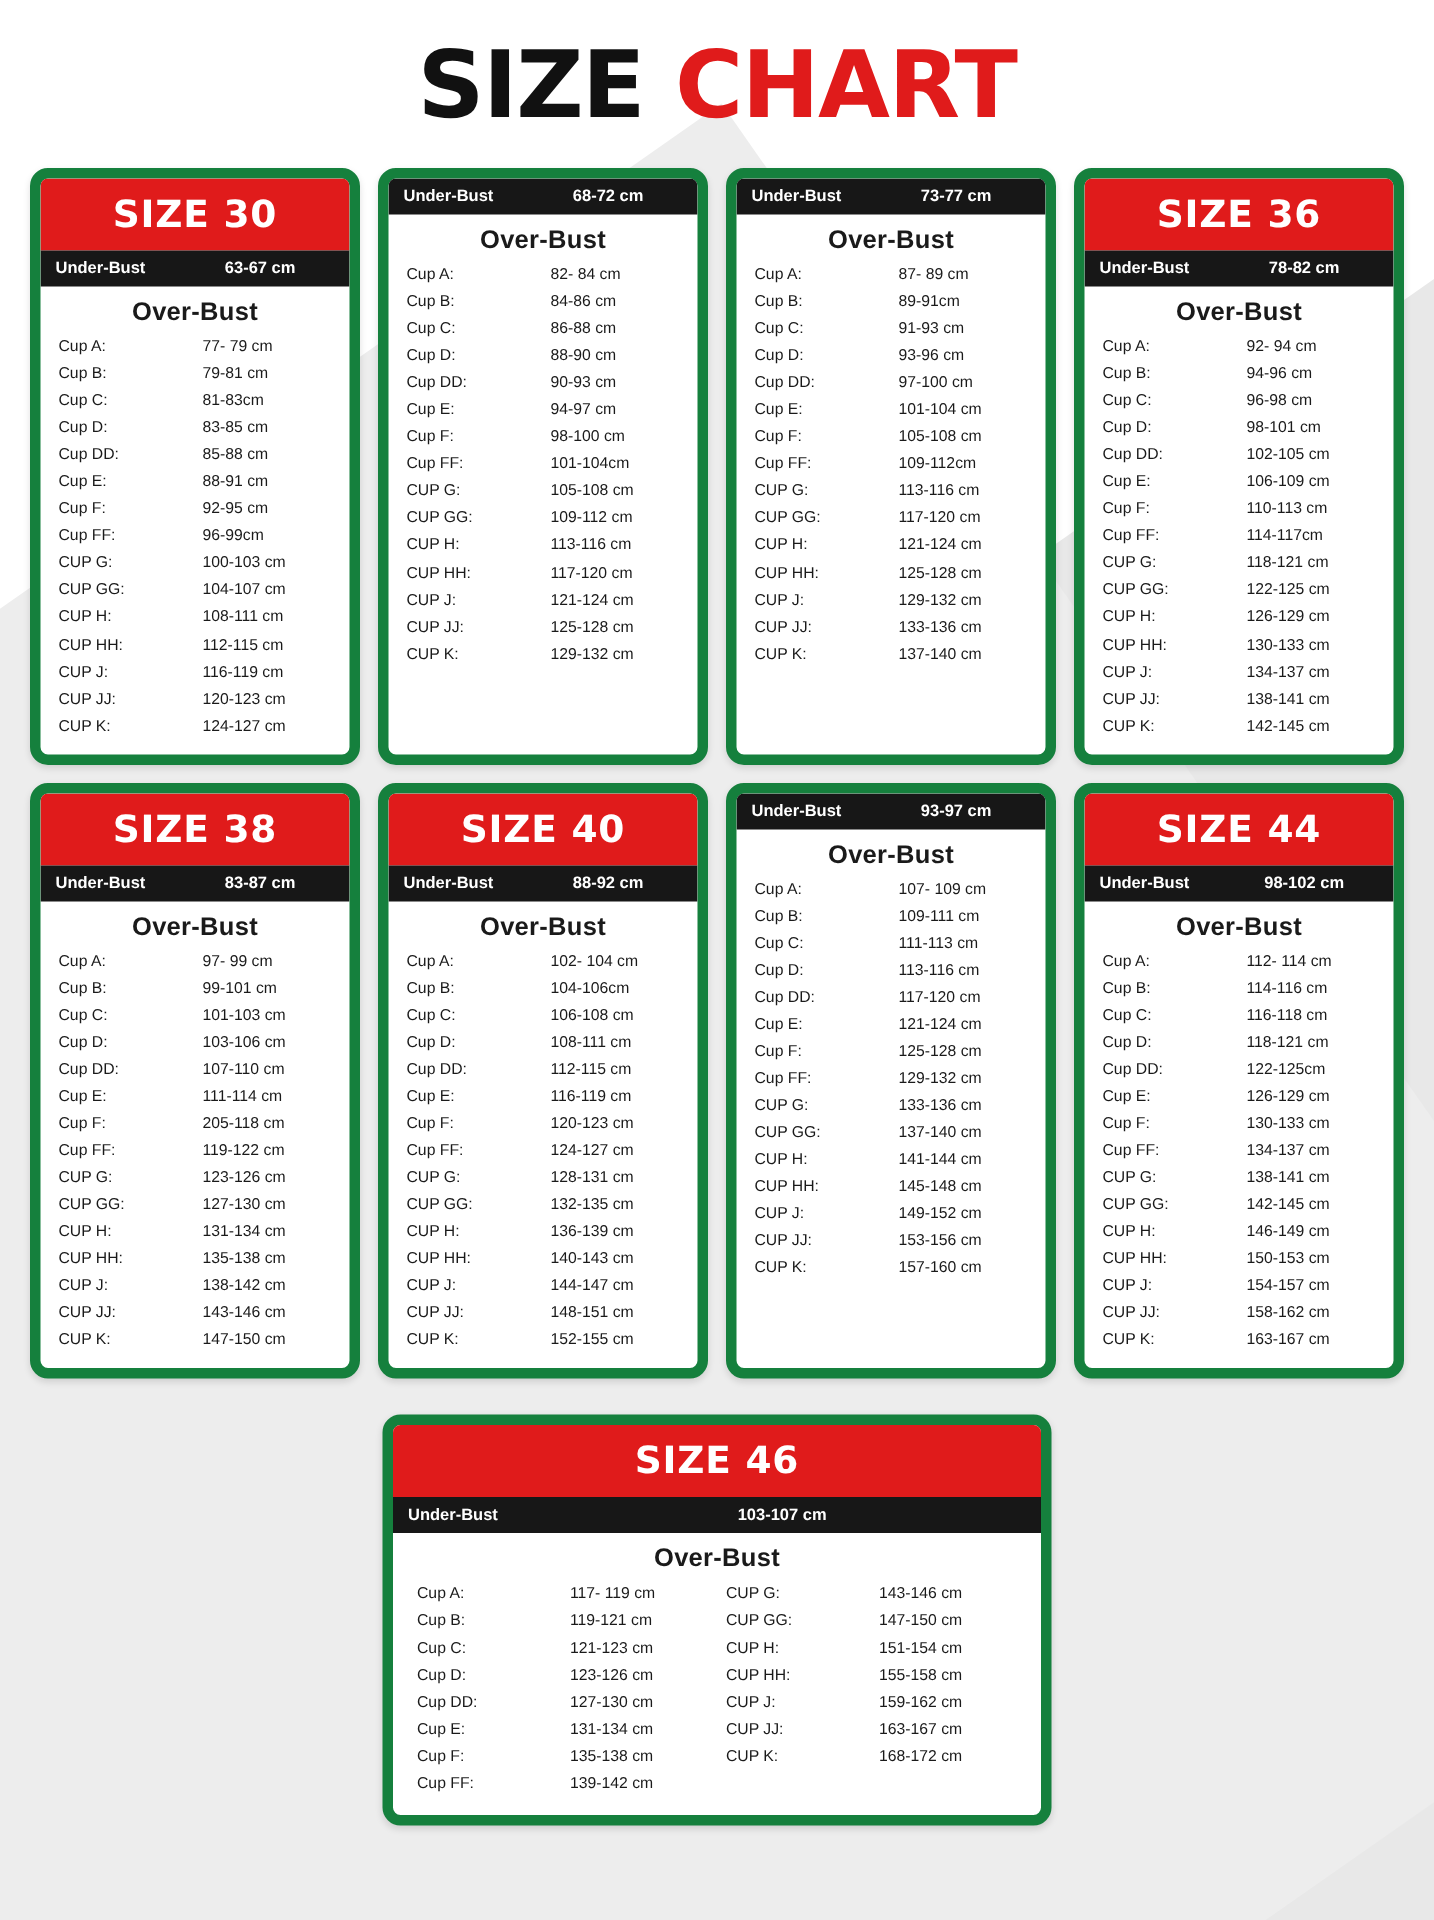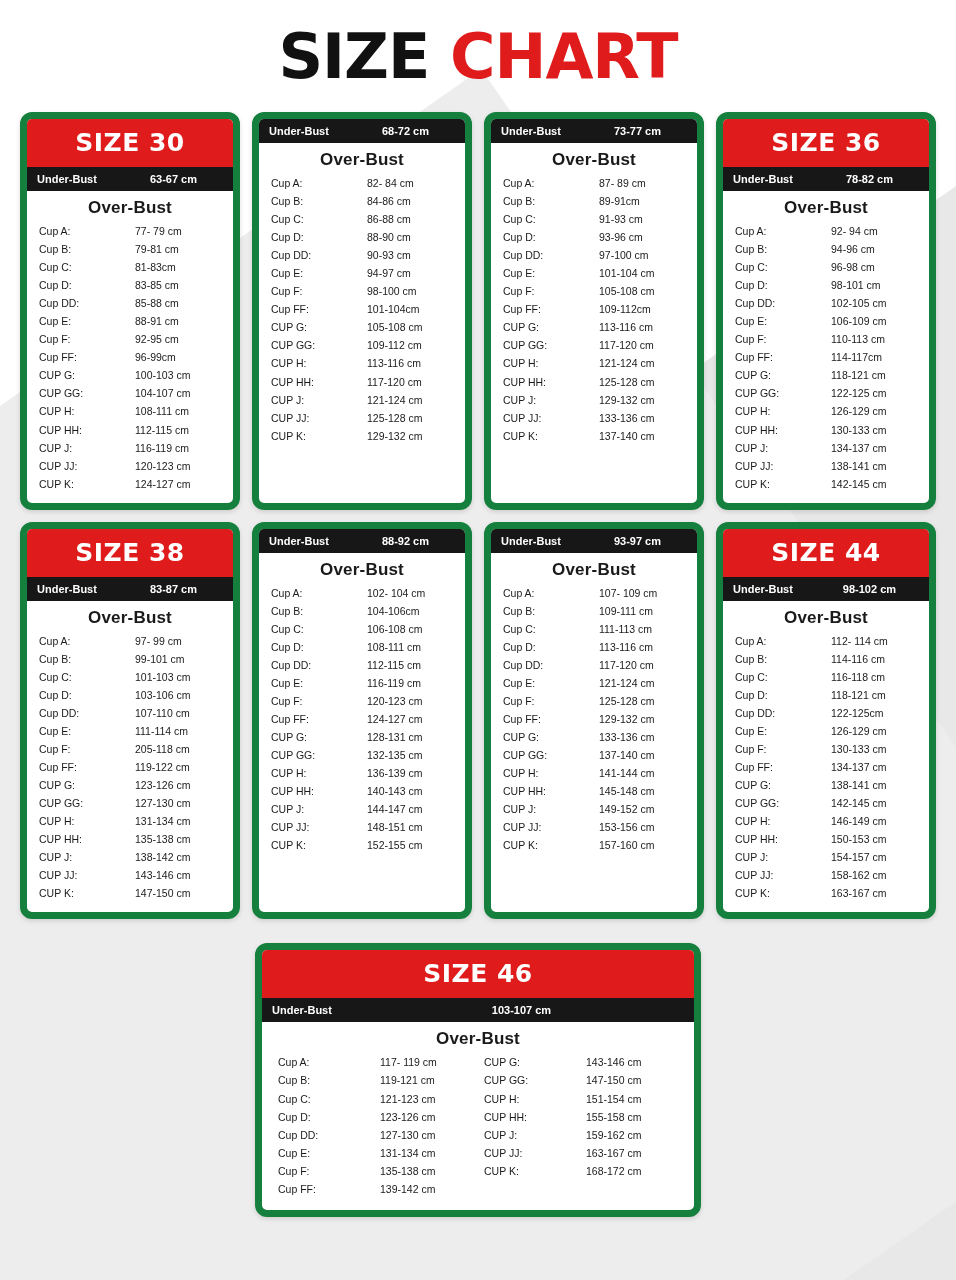--- a/index.html
+++ b/index.html
@@ -478,20 +478,21 @@
               <span class="cup">CUP JJ:</span>
               <span class="val">143-146 cm</span>
             </div>
             <div class="row">
               <span class="cup">CUP K:</span>
               <span class="val">147-150 cm</span>
             </div>
           </div>
         </div>
         <div class="card">
+          <div class="card-head">SIZE 40</div>
           <div class="underbust">
             <span class="ub-label">Under-Bust</span>
             <span class="ub-val">88-92 cm</span>
           </div>
           <div class="overbust-title">Over-Bust</div>
           <div class="rows">
             <div class="row">
               <span class="cup">Cup A:</span>
               <span class="val">102- 104 cm</span>
             </div>

